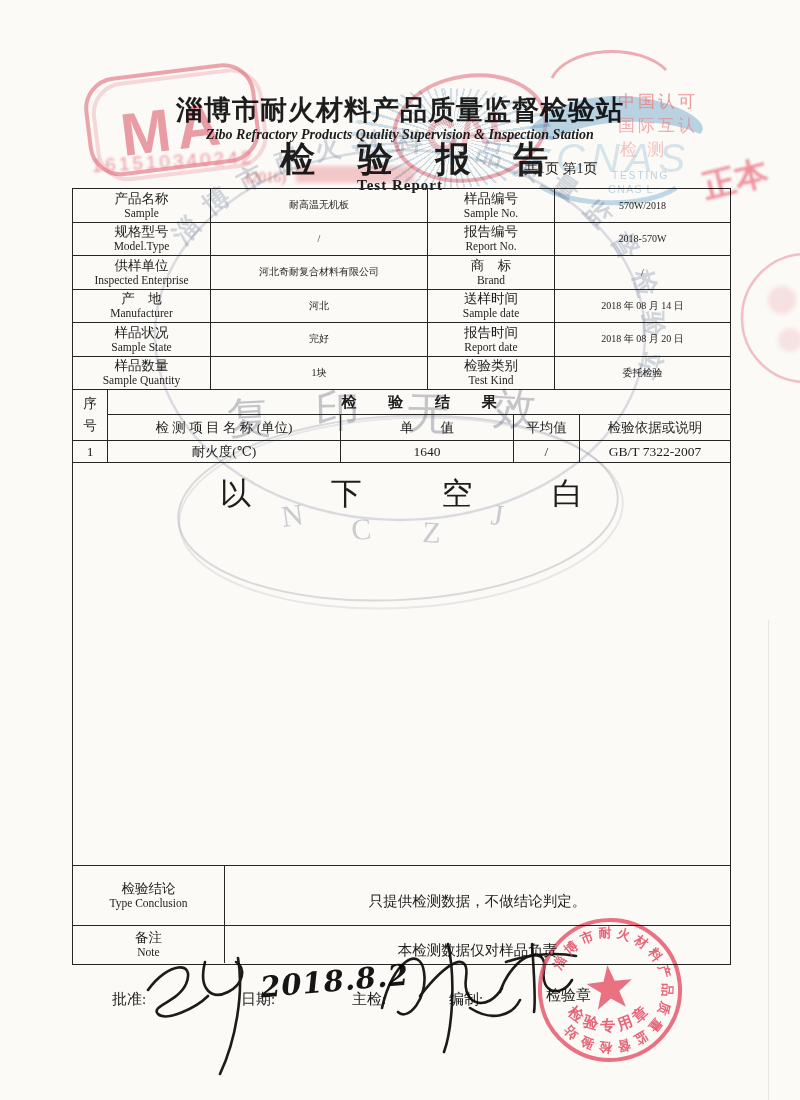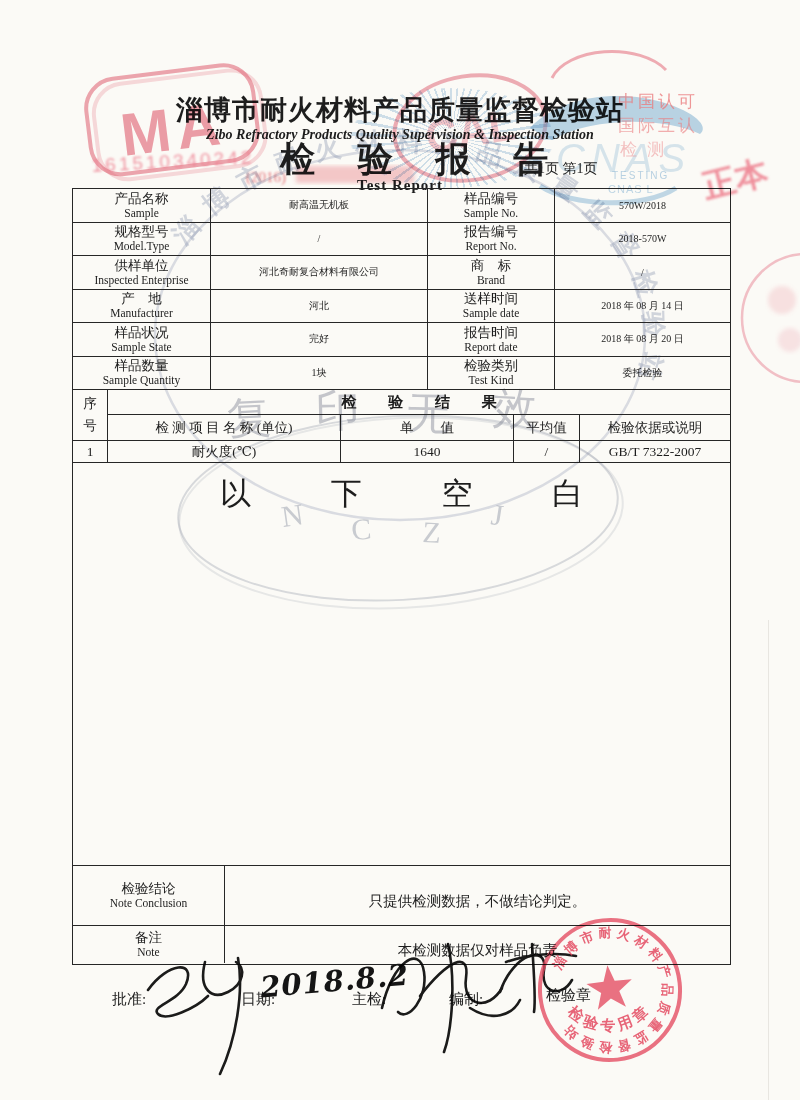--- a/index.html
+++ b/index.html
@@ -216,21 +216,21 @@
       <div class="c w-basis end">GB/T 7322-2007</div>
     </div>
 
     <div class="blank">
       <span>以 下 空 白</span>
     </div>
 
     <div class="row h-concl">
       <div class="c w-cl">
         <span class="zh">检验结论</span>
-        <span class="en">Note Conclusion</span>
+        <span class="en">Type Conclusion</span>
       </div>
       <div class="c w-v2 end">
         <span class="cl-val">只提供检测数据，不做结论判定。</span>
       </div>
     </div>
 
     <div class="row h-note last">
       <div class="c w-cl">
         <span class="zh">备注</span>
         <span class="en">Note</span>

